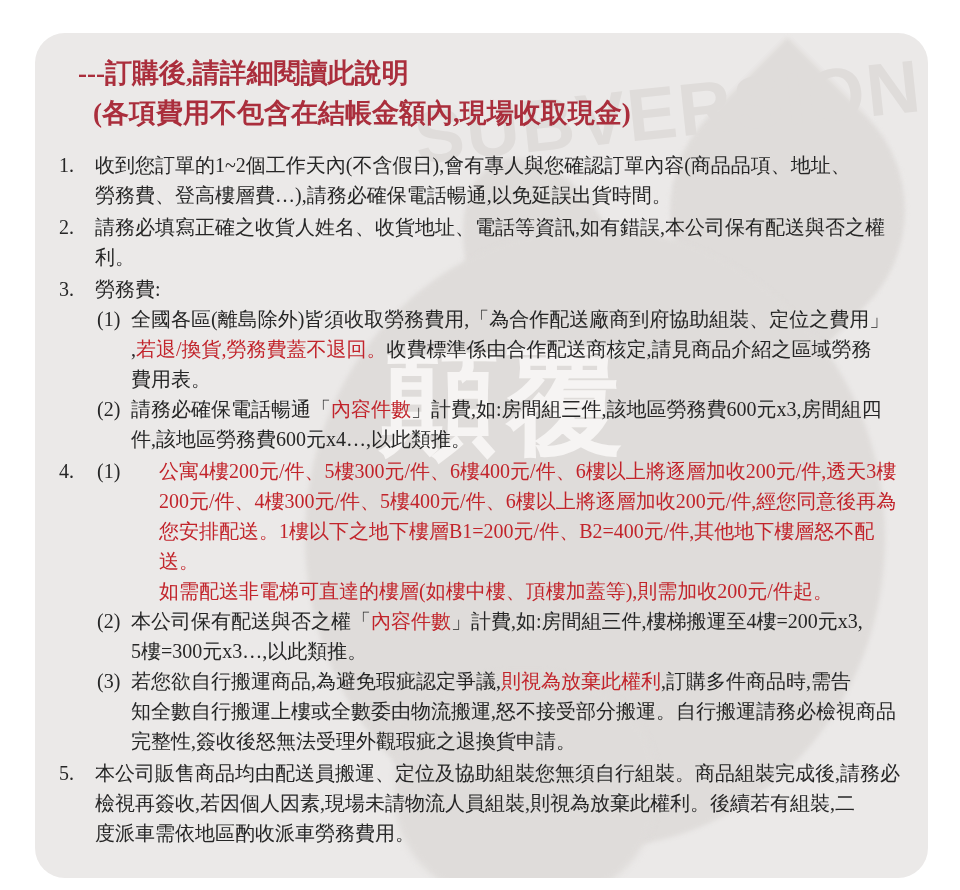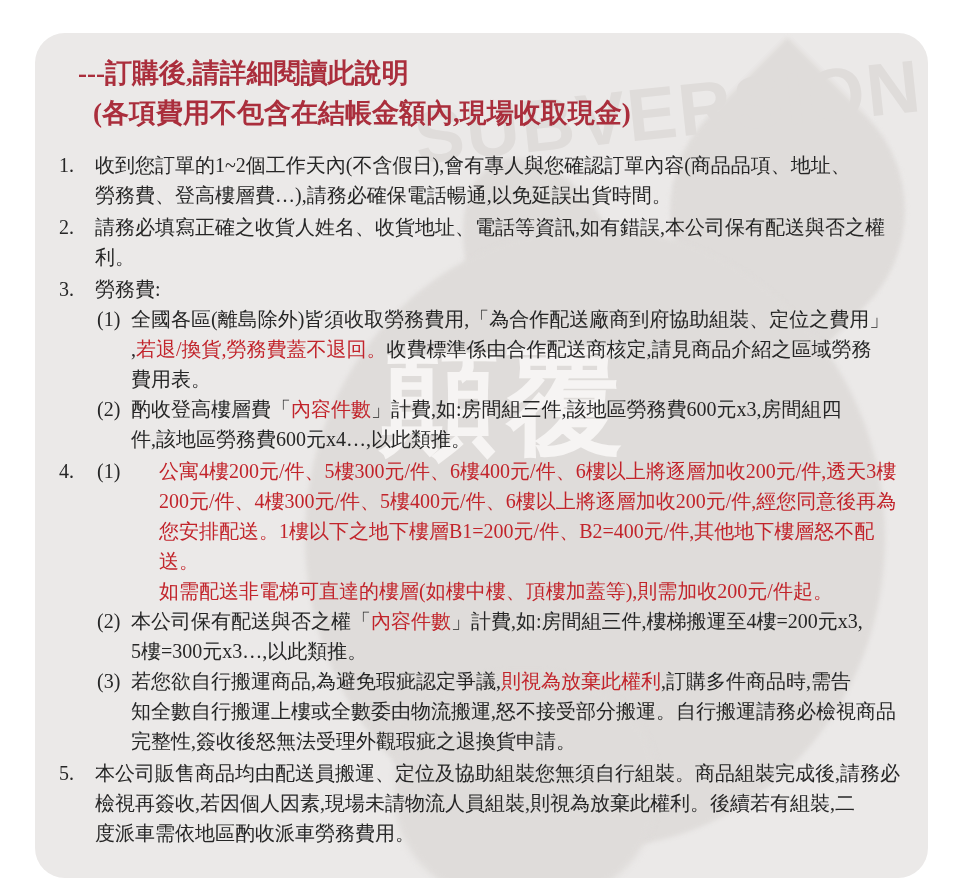--- a/index.html
+++ b/index.html
@@ -84,21 +84,21 @@
     <div class="subtitle">(各項費用不包含在結帳金額內,現場收取現金)</div>
     <div class="doc" id="doc-body">
         <div class="para lvl1"><span class="marker">1.</span><span class="seg">收到您訂單的1~2個工作天內(不含假日),會有專人與您確認訂單內容(商品品項、地址、
 勞務費、登高樓層費…),請務必確保電話暢通,以免延誤出貨時間。</span></div>
         <div class="para lvl1"><span class="marker">2.</span><span class="seg">請務必填寫正確之收貨人姓名、收貨地址、電話等資訊,如有錯誤,本公司保有配送與否之權
 利。</span></div>
         <div class="para lvl1"><span class="marker">3.</span><span class="seg">勞務費:</span></div>
         <div class="para lvl2"><span class="marker">(1)</span><span class="seg">全國各區(離島除外)皆須收取勞務費用,「為合作配送廠商到府協助組裝、定位之費用」
 ,</span><span class="seg red">若退/換貨,勞務費蓋不退回。</span><span class="seg">收費標準係由合作配送商核定,請見商品介紹之區域勞務
 費用表。</span></div>
-        <div class="para lvl2"><span class="marker">(2)</span><span class="seg">酌收登高樓層費「</span><span class="seg red">內容件數</span><span class="seg">」計費,如:房間組三件,該地區勞務費600元x3,房間組四
+        <div class="para lvl2"><span class="marker">(2)</span><span class="seg">請務必確保電話暢通「</span><span class="seg red">內容件數</span><span class="seg">」計費,如:房間組三件,該地區勞務費600元x3,房間組四
 件,該地區勞務費600元x4…,以此類推。</span></div>
         <div class="para lvl1"><span class="marker">4.</span></div>
         <div class="para lvl2"><span class="marker">(1)</span></div>
         <div class="para lvl3"><span class="seg red">公寓4樓200元/件、5樓300元/件、6樓400元/件、6樓以上將逐層加收200元/件,透天3樓
 200元/件、4樓300元/件、5樓400元/件、6樓以上將逐層加收200元/件,經您同意後再為
 您安排配送。1樓以下之地下樓層B1=200元/件、B2=400元/件,其他地下樓層怒不配送。
 如需配送非電梯可直達的樓層(如樓中樓、頂樓加蓋等),則需加收200元/件起。</span></div>
         <div class="para lvl2"><span class="marker">(2)</span><span class="seg">本公司保有配送與否之權「</span><span class="seg red">內容件數</span><span class="seg">」計費,如:房間組三件,樓梯搬運至4樓=200元x3,
 5樓=300元x3…,以此類推。</span></div>
         <div class="para lvl2"><span class="marker">(3)</span><span class="seg">若您欲自行搬運商品,為避免瑕疵認定爭議,</span><span class="seg red">則視為放棄此權利</span><span class="seg">,訂購多件商品時,需告

